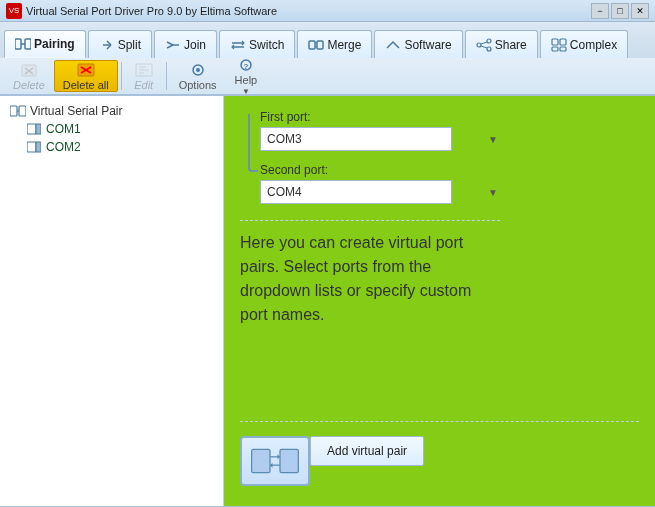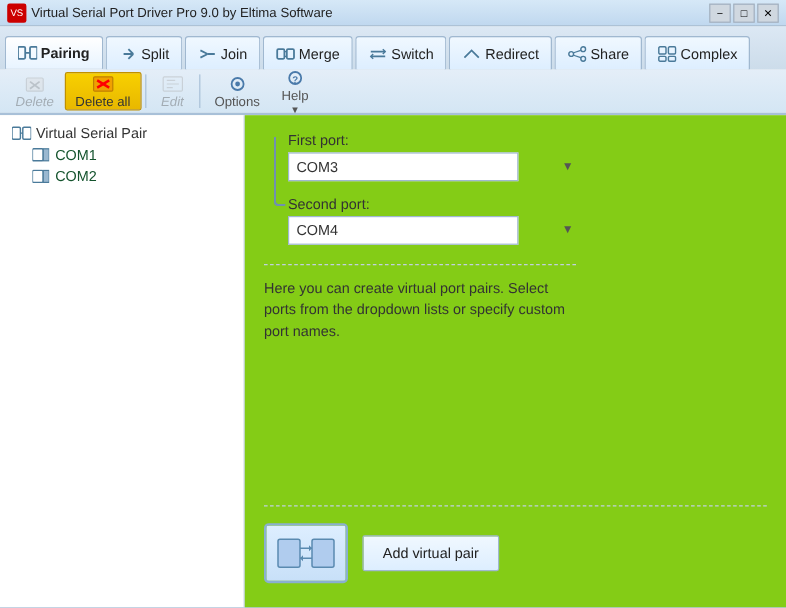--- a/index.html
+++ b/index.html
@@ -82,21 +82,21 @@
       color: #333;
     }
     .action-btn-icon { width: 20px; height: 16px; display: flex; align-items: center; justify-content: center; }
     .separator-v { width: 1px; height: 28px; background: #a8c0d8; margin: 0 3px; }
 
     
     .main-content { display: flex; height: 410px; }
 
     
     .left-panel {
-      width: 204px;
+      width: 224px;
       background: white;
       border-right: 1px solid #c0d0e0;
       padding: 6px;
       overflow-y: auto;
     }
     .tree-item { display: flex; align-items: center; gap: 4px; padding: 2px 4px; cursor: pointer; }
     .tree-parent { font-size: 12px; color: #333; font-weight: normal; }
     .tree-child { padding-left: 20px; font-size: 12px; color: #14532d; }
     .tree-icon { width: 16px; height: 14px; display: flex; align-items: center; justify-content: center; }
 
@@ -127,36 +127,35 @@
     .select-arrow {
       position: absolute;
       right: 2px;
       top: 50%;
       transform: translateY(-50%);
       pointer-events: none;
       font-size: 10px;
       color: #555;
     }
     .info-text {
-      font-size: 12px;
+      font-size: 16px;
       color: #333;
       margin-top: 16px;
       line-height: 1.5;
       max-width: 260px;
       border-top: 1px dashed #c0d0e0;
       padding-top: 10px;
     }
     .bottom-area {
       position: absolute;
       bottom: 20px;
       left: 16px;
       right: 16px;
       display: flex;
-      align-items: center;
-      gap: 12px;
+      align-items: flex-start;
       border-top: 1px dashed #c0d0e0;
       padding-top: 14px;
     }
     .pair-icon {
       width: 70px;
       height: 50px;
       background: linear-gradient(to bottom, #ddeeff, #c8e0f8);
       border: 2px solid #8ab0d0;
       border-radius: 4px;
       display: flex;
@@ -234,46 +233,46 @@
         <line x1="2" y1="4" x2="8" y2="7" stroke="#4a7a9a" stroke-width="1.5"></line>
         <line x1="2" y1="10" x2="8" y2="7" stroke="#4a7a9a" stroke-width="1.5"></line>
         <line x1="8" y1="7" x2="14" y2="7" stroke="#4a7a9a" stroke-width="1.5"></line>
       </svg>
     </span>
     <span>Join</span>
   </div>
   <div class="top-tab">
     <span class="tab-icon">
       <svg width="16" height="14" viewBox="0 0 16 14">
+        <line x1="2" y1="5" x2="14" y2="5" stroke="#4a7a9a" stroke-width="1.5" marker-end="url(#arr)"></line>
+        <line x1="14" y1="9" x2="2" y2="9" stroke="#4a7a9a" stroke-width="1.5"></line>
+        <polyline points="12,3 14,5 12,7" fill="none" stroke="#4a7a9a" stroke-width="1.2"></polyline>
+        <polyline points="4,7 2,9 4,11" fill="none" stroke="#4a7a9a" stroke-width="1.2"></polyline>
+      </svg>
+    </span>
+    <span>Switch</span>
+  </div>
+  <div class="top-tab">
+    <span class="tab-icon">
+      <svg width="16" height="14" viewBox="0 0 16 14">
         <rect x="1" y="3" width="6" height="8" rx="1" fill="none" stroke="#4a7a9a" stroke-width="1.5"></rect>
         <rect x="9" y="3" width="6" height="8" rx="1" fill="none" stroke="#4a7a9a" stroke-width="1.5"></rect>
         <line x1="7" y1="5" x2="9" y2="5" stroke="#4a7a9a" stroke-width="1"></line>
         <line x1="7" y1="9" x2="9" y2="9" stroke="#4a7a9a" stroke-width="1"></line>
       </svg>
     </span>
     <span>Merge</span>
   </div>
   <div class="top-tab">
     <span class="tab-icon">
       <svg width="16" height="14" viewBox="0 0 16 14">
-        <line x1="2" y1="5" x2="14" y2="5" stroke="#4a7a9a" stroke-width="1.5" marker-end="url(#arr)"></line>
-        <line x1="14" y1="9" x2="2" y2="9" stroke="#4a7a9a" stroke-width="1.5"></line>
-        <polyline points="12,3 14,5 12,7" fill="none" stroke="#4a7a9a" stroke-width="1.2"></polyline>
-        <polyline points="4,7 2,9 4,11" fill="none" stroke="#4a7a9a" stroke-width="1.2"></polyline>
-      </svg>
-    </span>
-    <span>Switch</span>
-  </div>
-  <div class="top-tab">
-    <span class="tab-icon">
-      <svg width="16" height="14" viewBox="0 0 16 14">
         <polyline points="2,10 8,4 14,10" fill="none" stroke="#4a7a9a" stroke-width="1.5"></polyline>
       </svg>
     </span>
-    <span>Redirect</span>
+    <span>Software</span>
   </div>
   <div class="top-tab">
     <span class="tab-icon">
       <svg width="16" height="14" viewBox="0 0 16 14">
         <circle cx="13" cy="3" r="2" fill="none" stroke="#4a7a9a" stroke-width="1.2"></circle>
         <circle cx="3" cy="7" r="2" fill="none" stroke="#4a7a9a" stroke-width="1.2"></circle>
         <circle cx="13" cy="11" r="2" fill="none" stroke="#4a7a9a" stroke-width="1.2"></circle>
         <line x1="5" y1="6" x2="11" y2="4" stroke="#4a7a9a" stroke-width="1"></line>
         <line x1="5" y1="8" x2="11" y2="10" stroke="#4a7a9a" stroke-width="1"></line>
       </svg>

